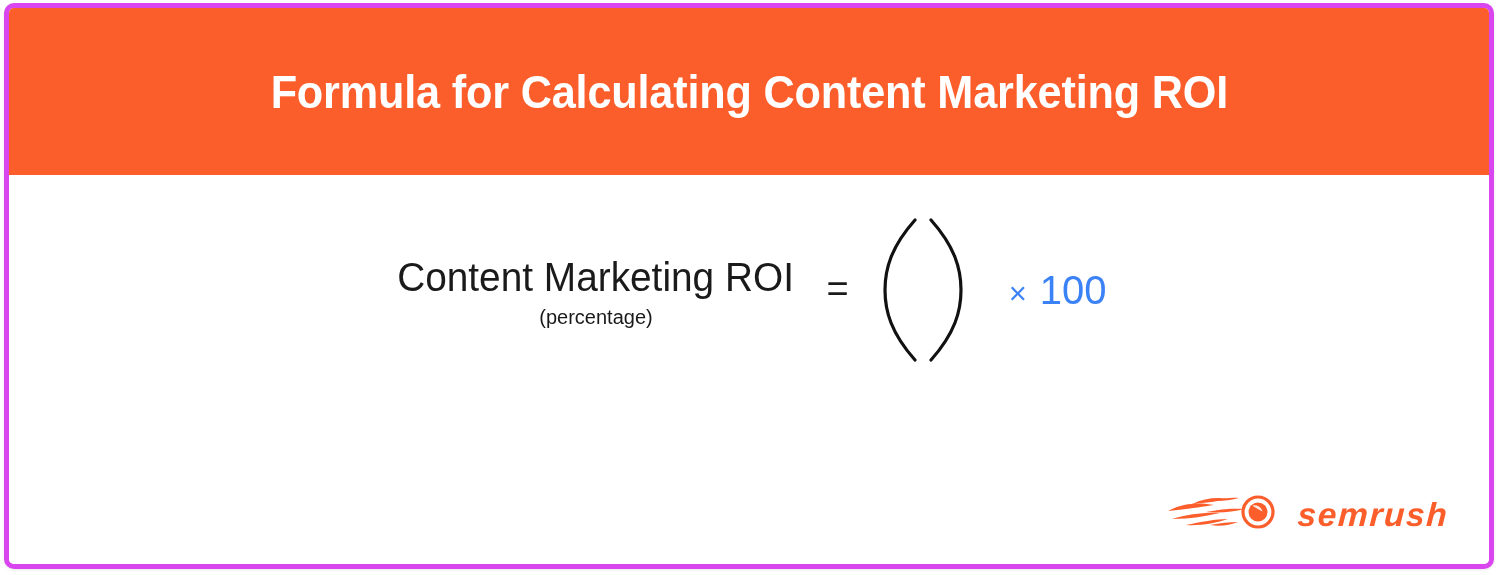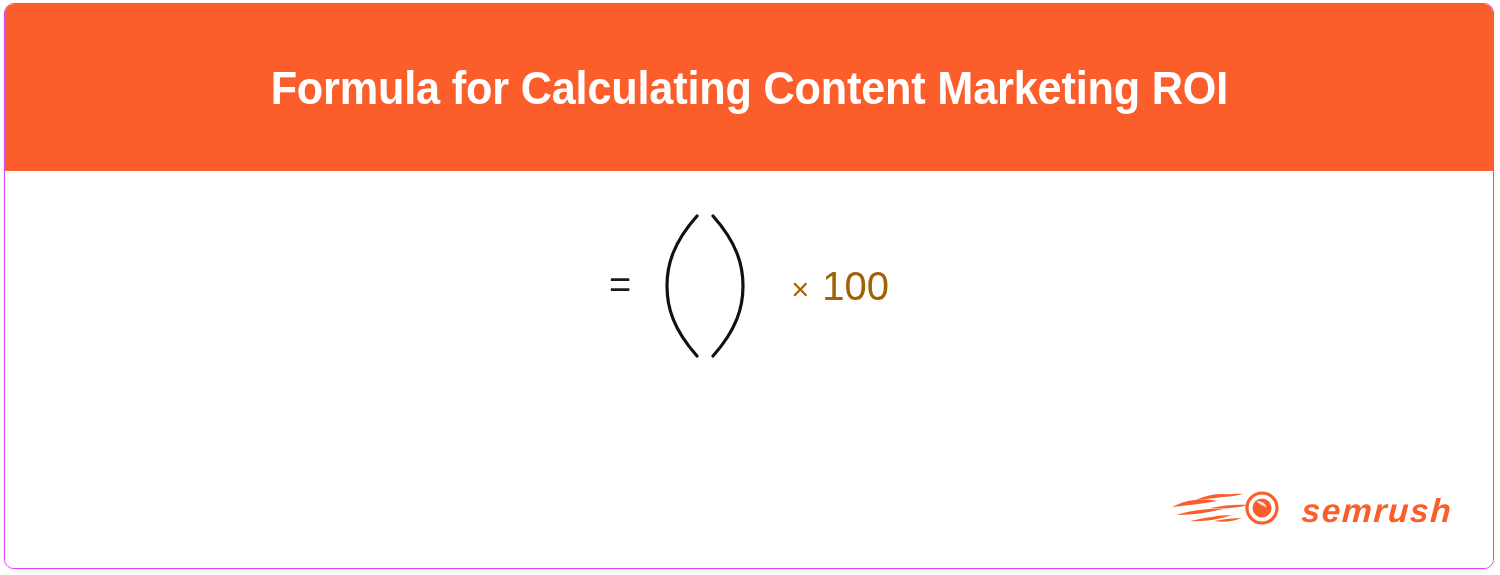--- a/index.html
+++ b/index.html
@@ -15,21 +15,21 @@
   }
 
   .card {
     position: absolute;
     left: 4px;
     top: 3px;
     width: 1490px;
     height: 566px;
     background: #ffffff;
     border-radius: 10px;
-    border: 1px solid #d946ef;
+    border: 5px solid #d946ef;
     box-shadow: 0 1px 3px rgba(0,0,0,0.10);
     box-sizing: border-box;
     overflow: hidden;
   }
 
   
   .header-band {
     position: absolute;
     left: 0;
     top: 0;
@@ -143,21 +143,21 @@
     font-size: 41px;
     color: #1a1a1a;
     white-space: nowrap;
     line-height: 1.12;
     transform: scaleX(0.97);
   }
 
   .times-100 {
     font-family: "Liberation Sans", sans-serif;
     font-size: 40px;
-    color: #a16207;
+    color: #3b82f6;
     margin-left: 42px;
     margin-bottom: 10px;
     white-space: nowrap;
     line-height: 1;
   }
   .times-sign { font-size: 31px; }
   .hundred { margin-left: 13px; }
 
   
   .logo {
@@ -186,20 +186,24 @@
 <div class="card">
 
   <div class="header-band">
     <div class="header-title">Formula for Calculating Content Marketing ROI</div>
   </div>
 
   <div class="body-area">
 
     <div class="formula">
 
+      <div class="lhs">
+        <div class="lhs-main">Content Marketing ROI</div>
+        <div class="lhs-sub">(percentage)</div>
+      </div>
 
       <div class="equals">=</div>
 
       <div class="paren-group">
 
         <span class="paren">
           <svg width="44" height="146" viewBox="0 0 44 146" xmlns="http://www.w3.org/2000/svg">
             <path d="M36 3 C 12 30, 6 52, 6 73 C 6 94, 12 116, 36 143" fill="none" stroke="#111111" stroke-width="3.2" stroke-linecap="round"></path>
           </svg>
         </span>

